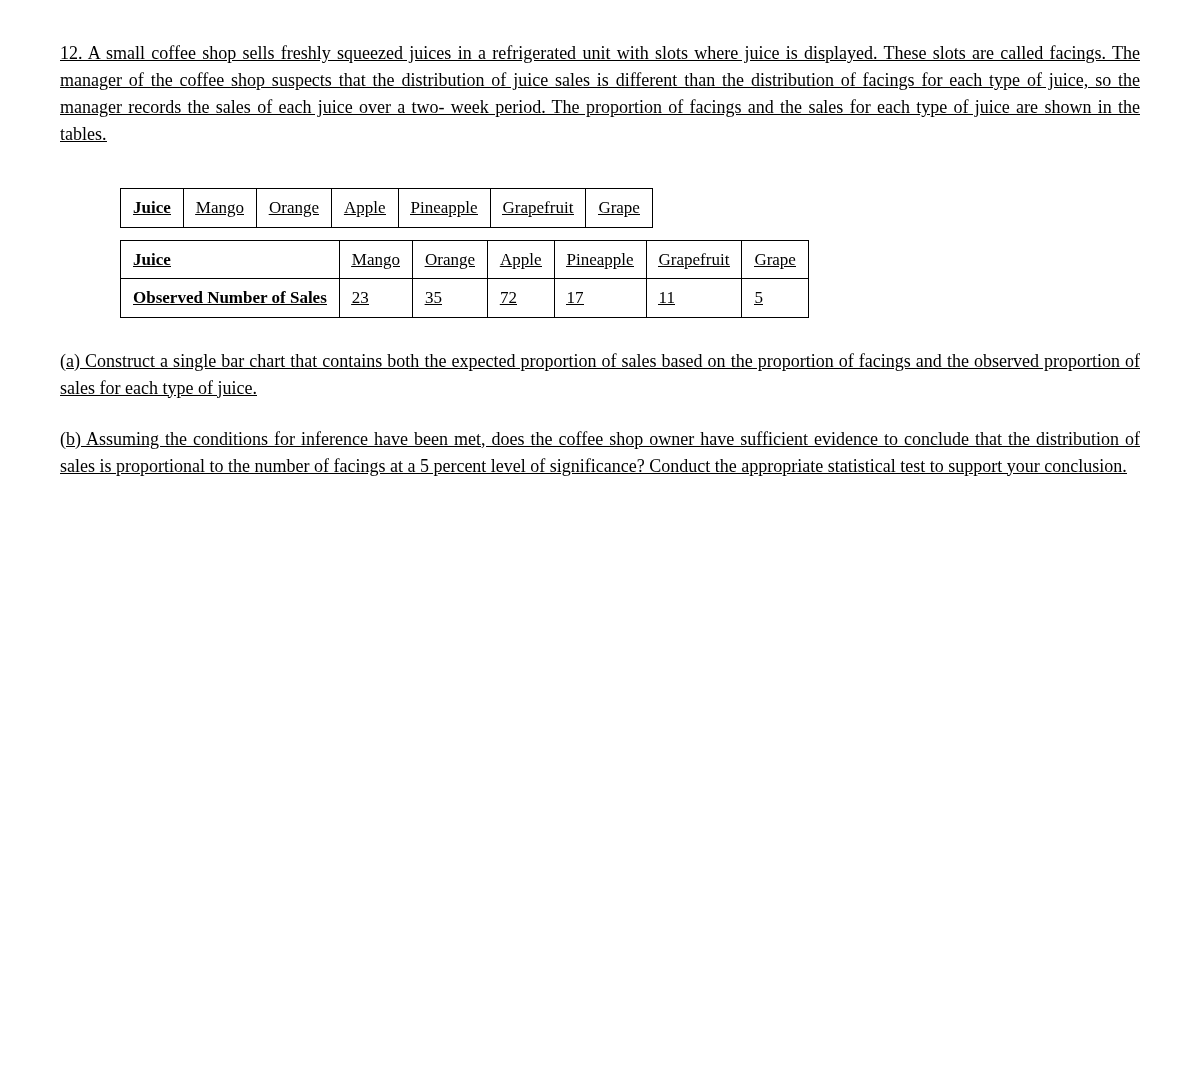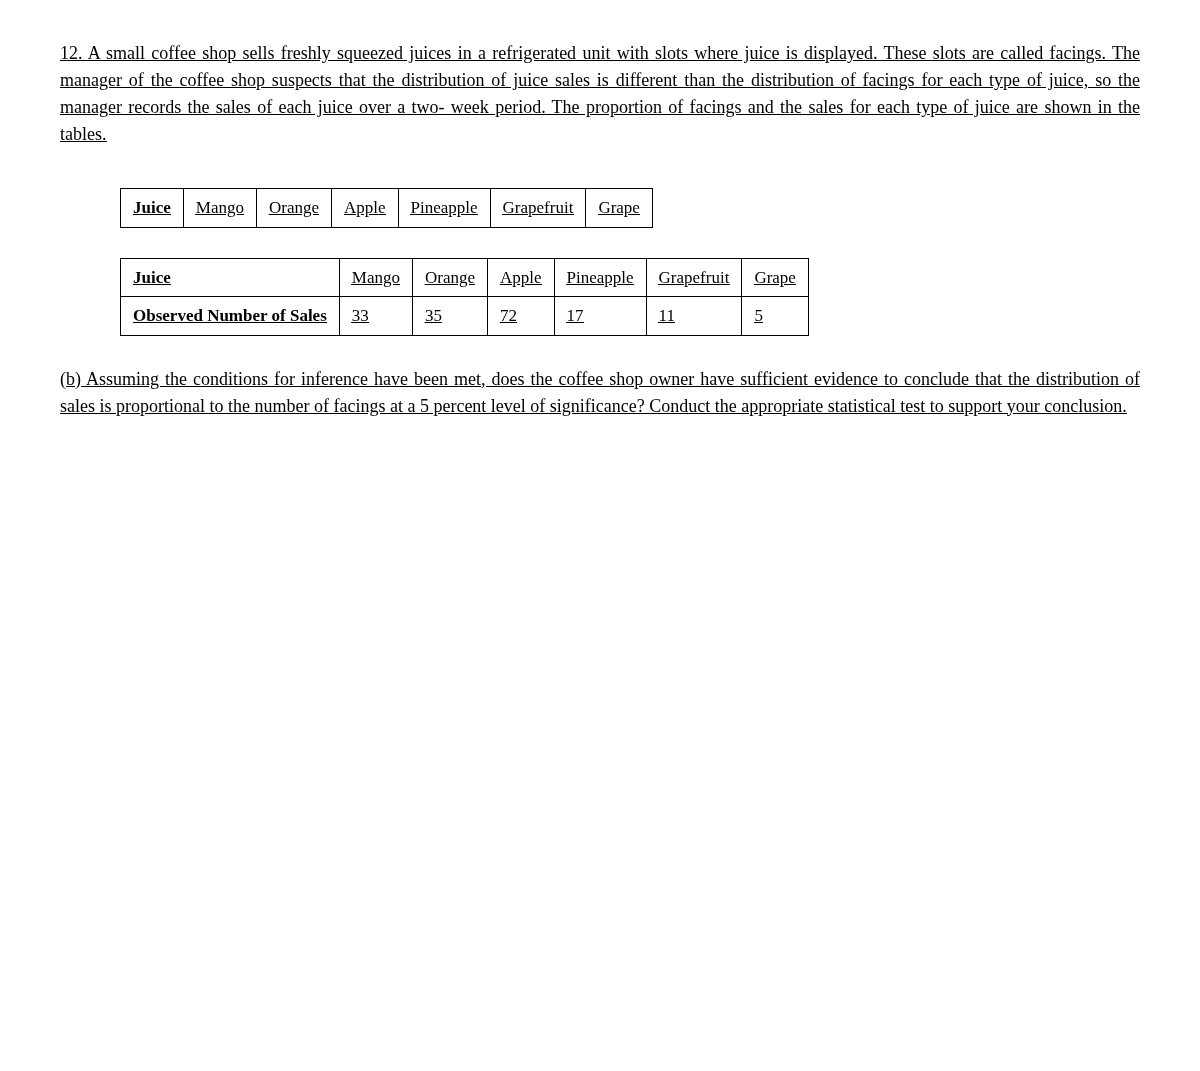--- a/index.html
+++ b/index.html
@@ -19,21 +19,21 @@
       padding: 40px 60px;
       line-height: 1.5;
     }
 
     .question-text {
       text-align: justify;
       margin-bottom: 40px;
     }
 
     .table-container {
-      margin: 30px auto;
+      margin: 12px auto;
       display: flex;
       justify-content: flex-start;
       padding-left: 60px;
     }
 
     table {
       border-collapse: collapse;
       font-size: 17px;
     }
 
@@ -90,27 +90,28 @@
           <td>Juice</td>
           <td>Mango</td>
           <td>Orange</td>
           <td>Apple</td>
           <td>Pineapple</td>
           <td>Grapefruit</td>
           <td>Grape</td>
         </tr>
         <tr>
           <td>Observed Number of Sales</td>
-          <td>33</td>
+          <td>23</td>
           <td>35</td>
           <td>72</td>
           <td>17</td>
           <td>11</td>
           <td>5</td>
         </tr>
       </tbody>
     </table>
   </div>
 
+  <p class="part-text">(a) Construct a single bar chart that contains both the expected proportion of sales based on the proportion of facings and the observed proportion of sales for each type of juice.</p>
 
   <p class="part-text">(b) Assuming the conditions for inference have been met, does the coffee shop owner have sufficient evidence to conclude that the distribution of sales is proportional to the number of facings at a 5 percent level of significance? Conduct the appropriate statistical test to support your conclusion.</p>
 
 </div>
 
 </body></html>

